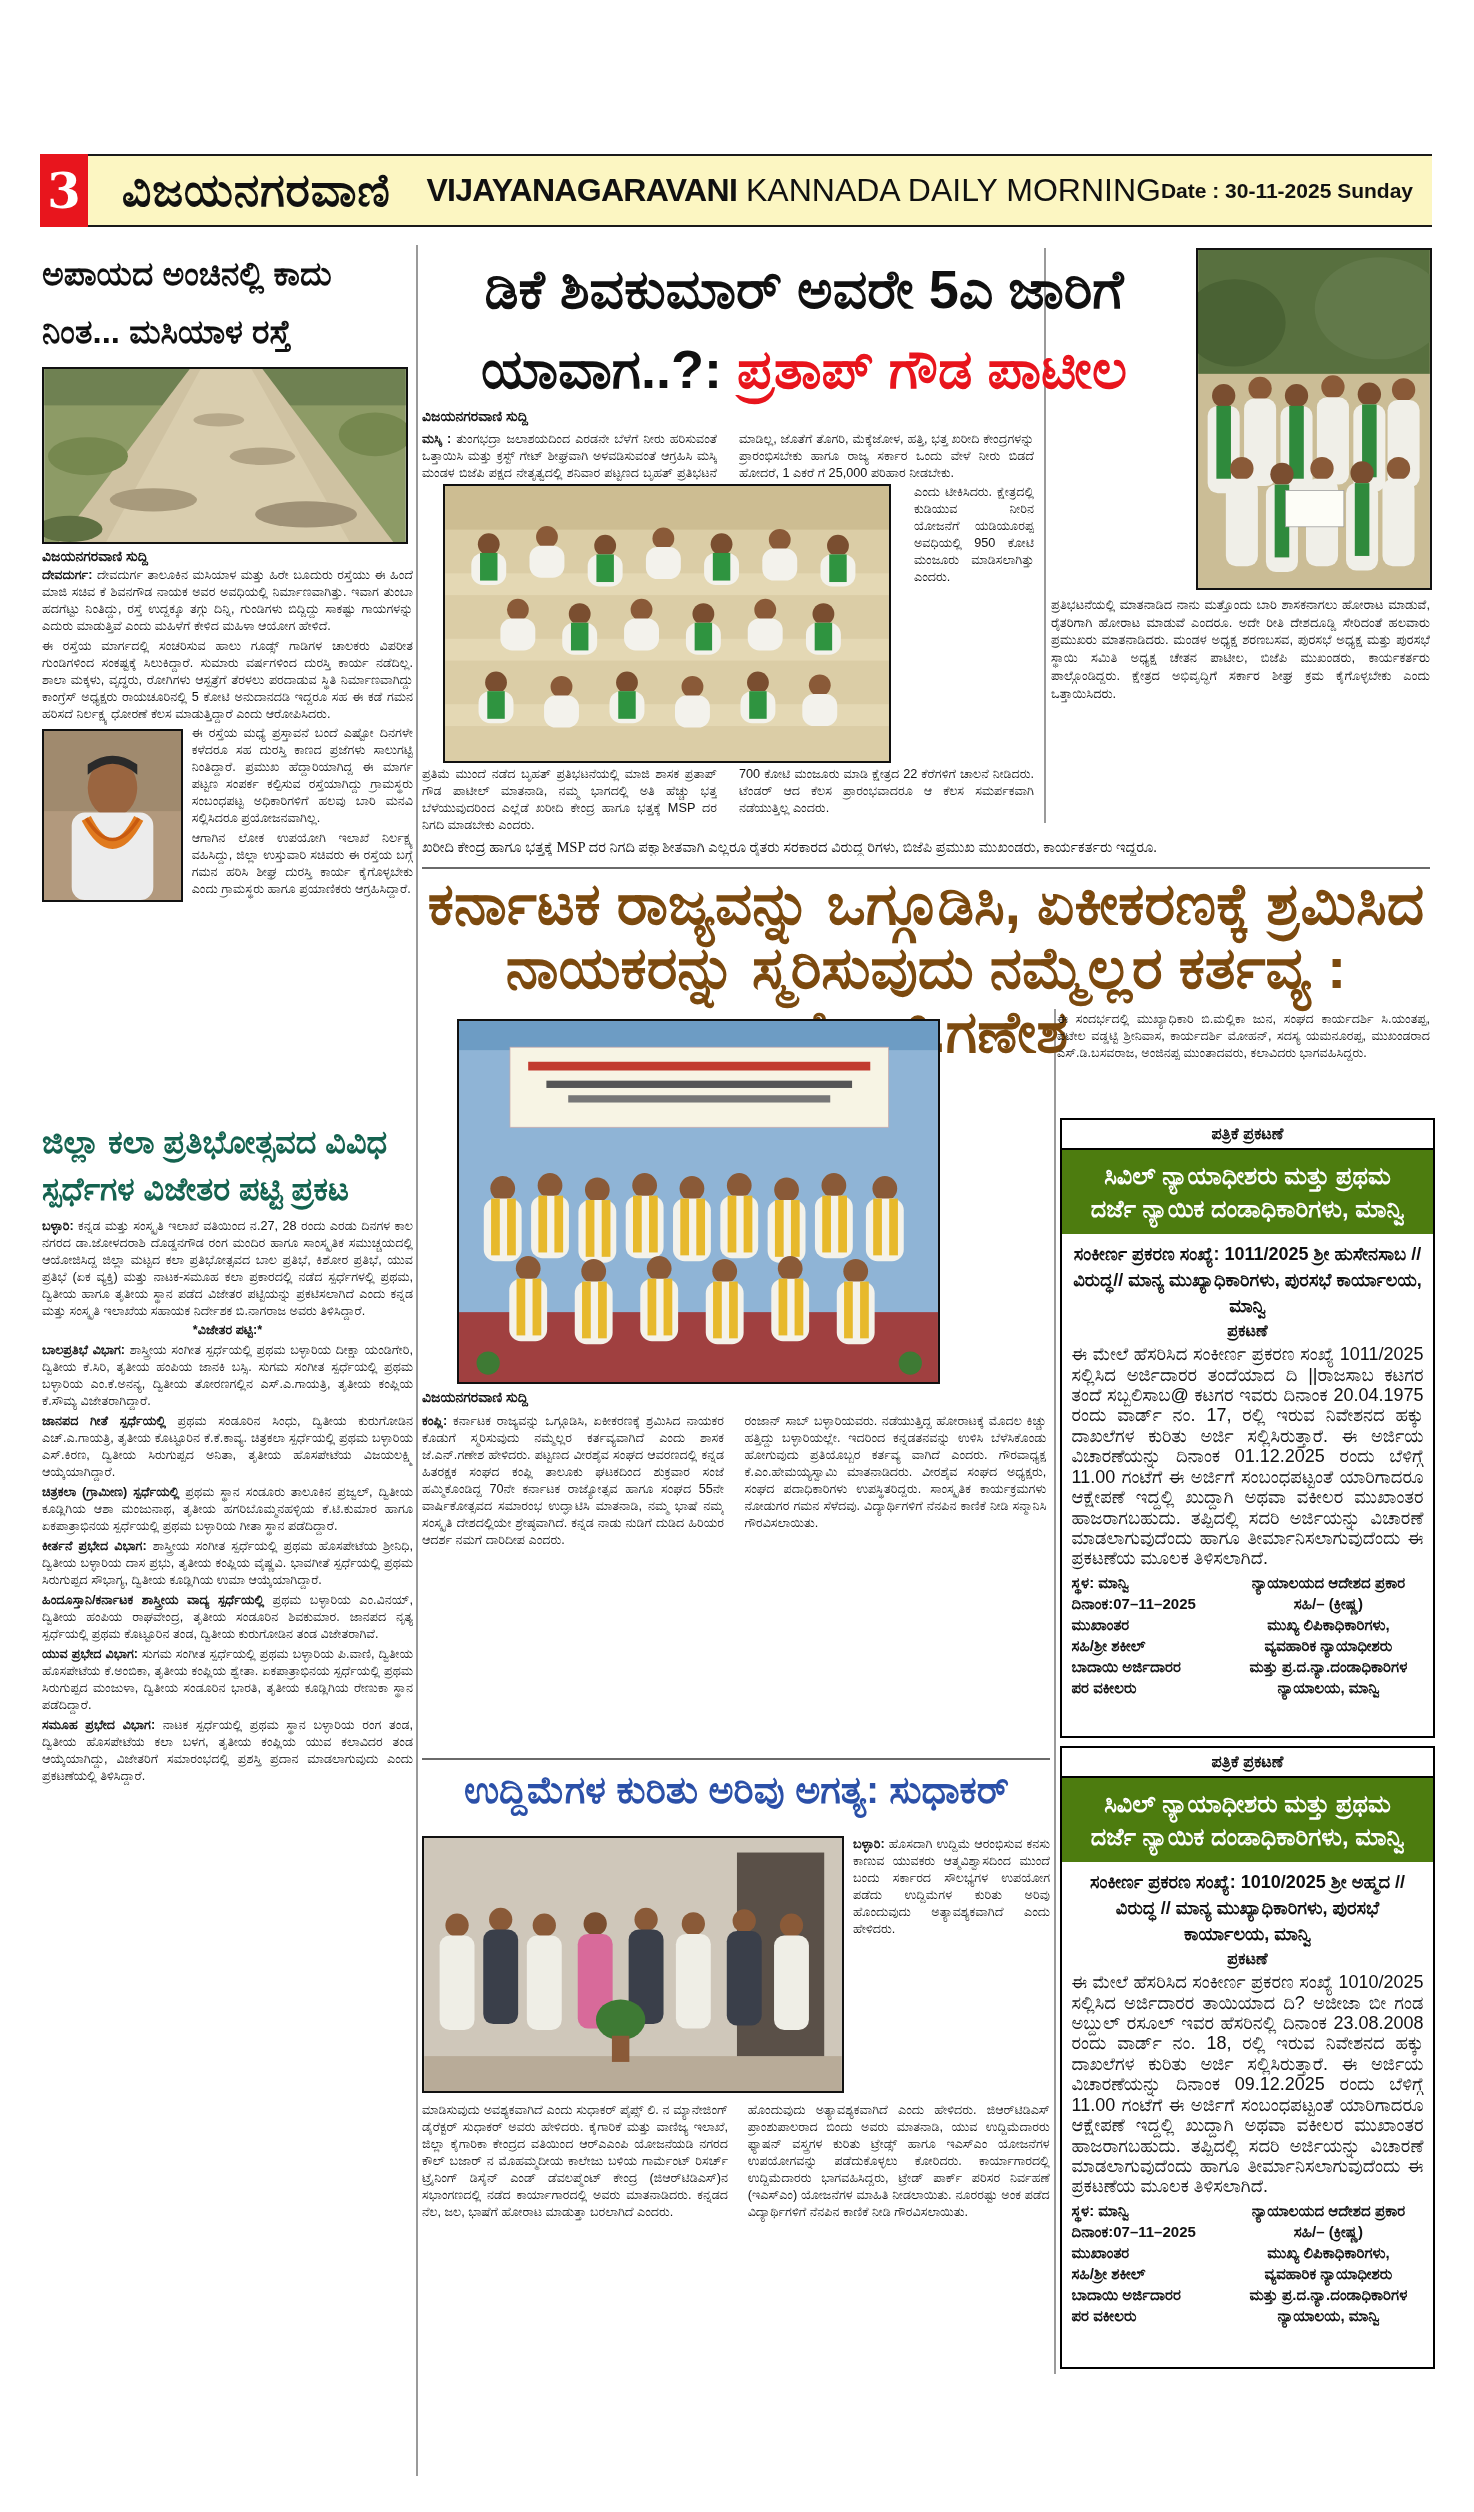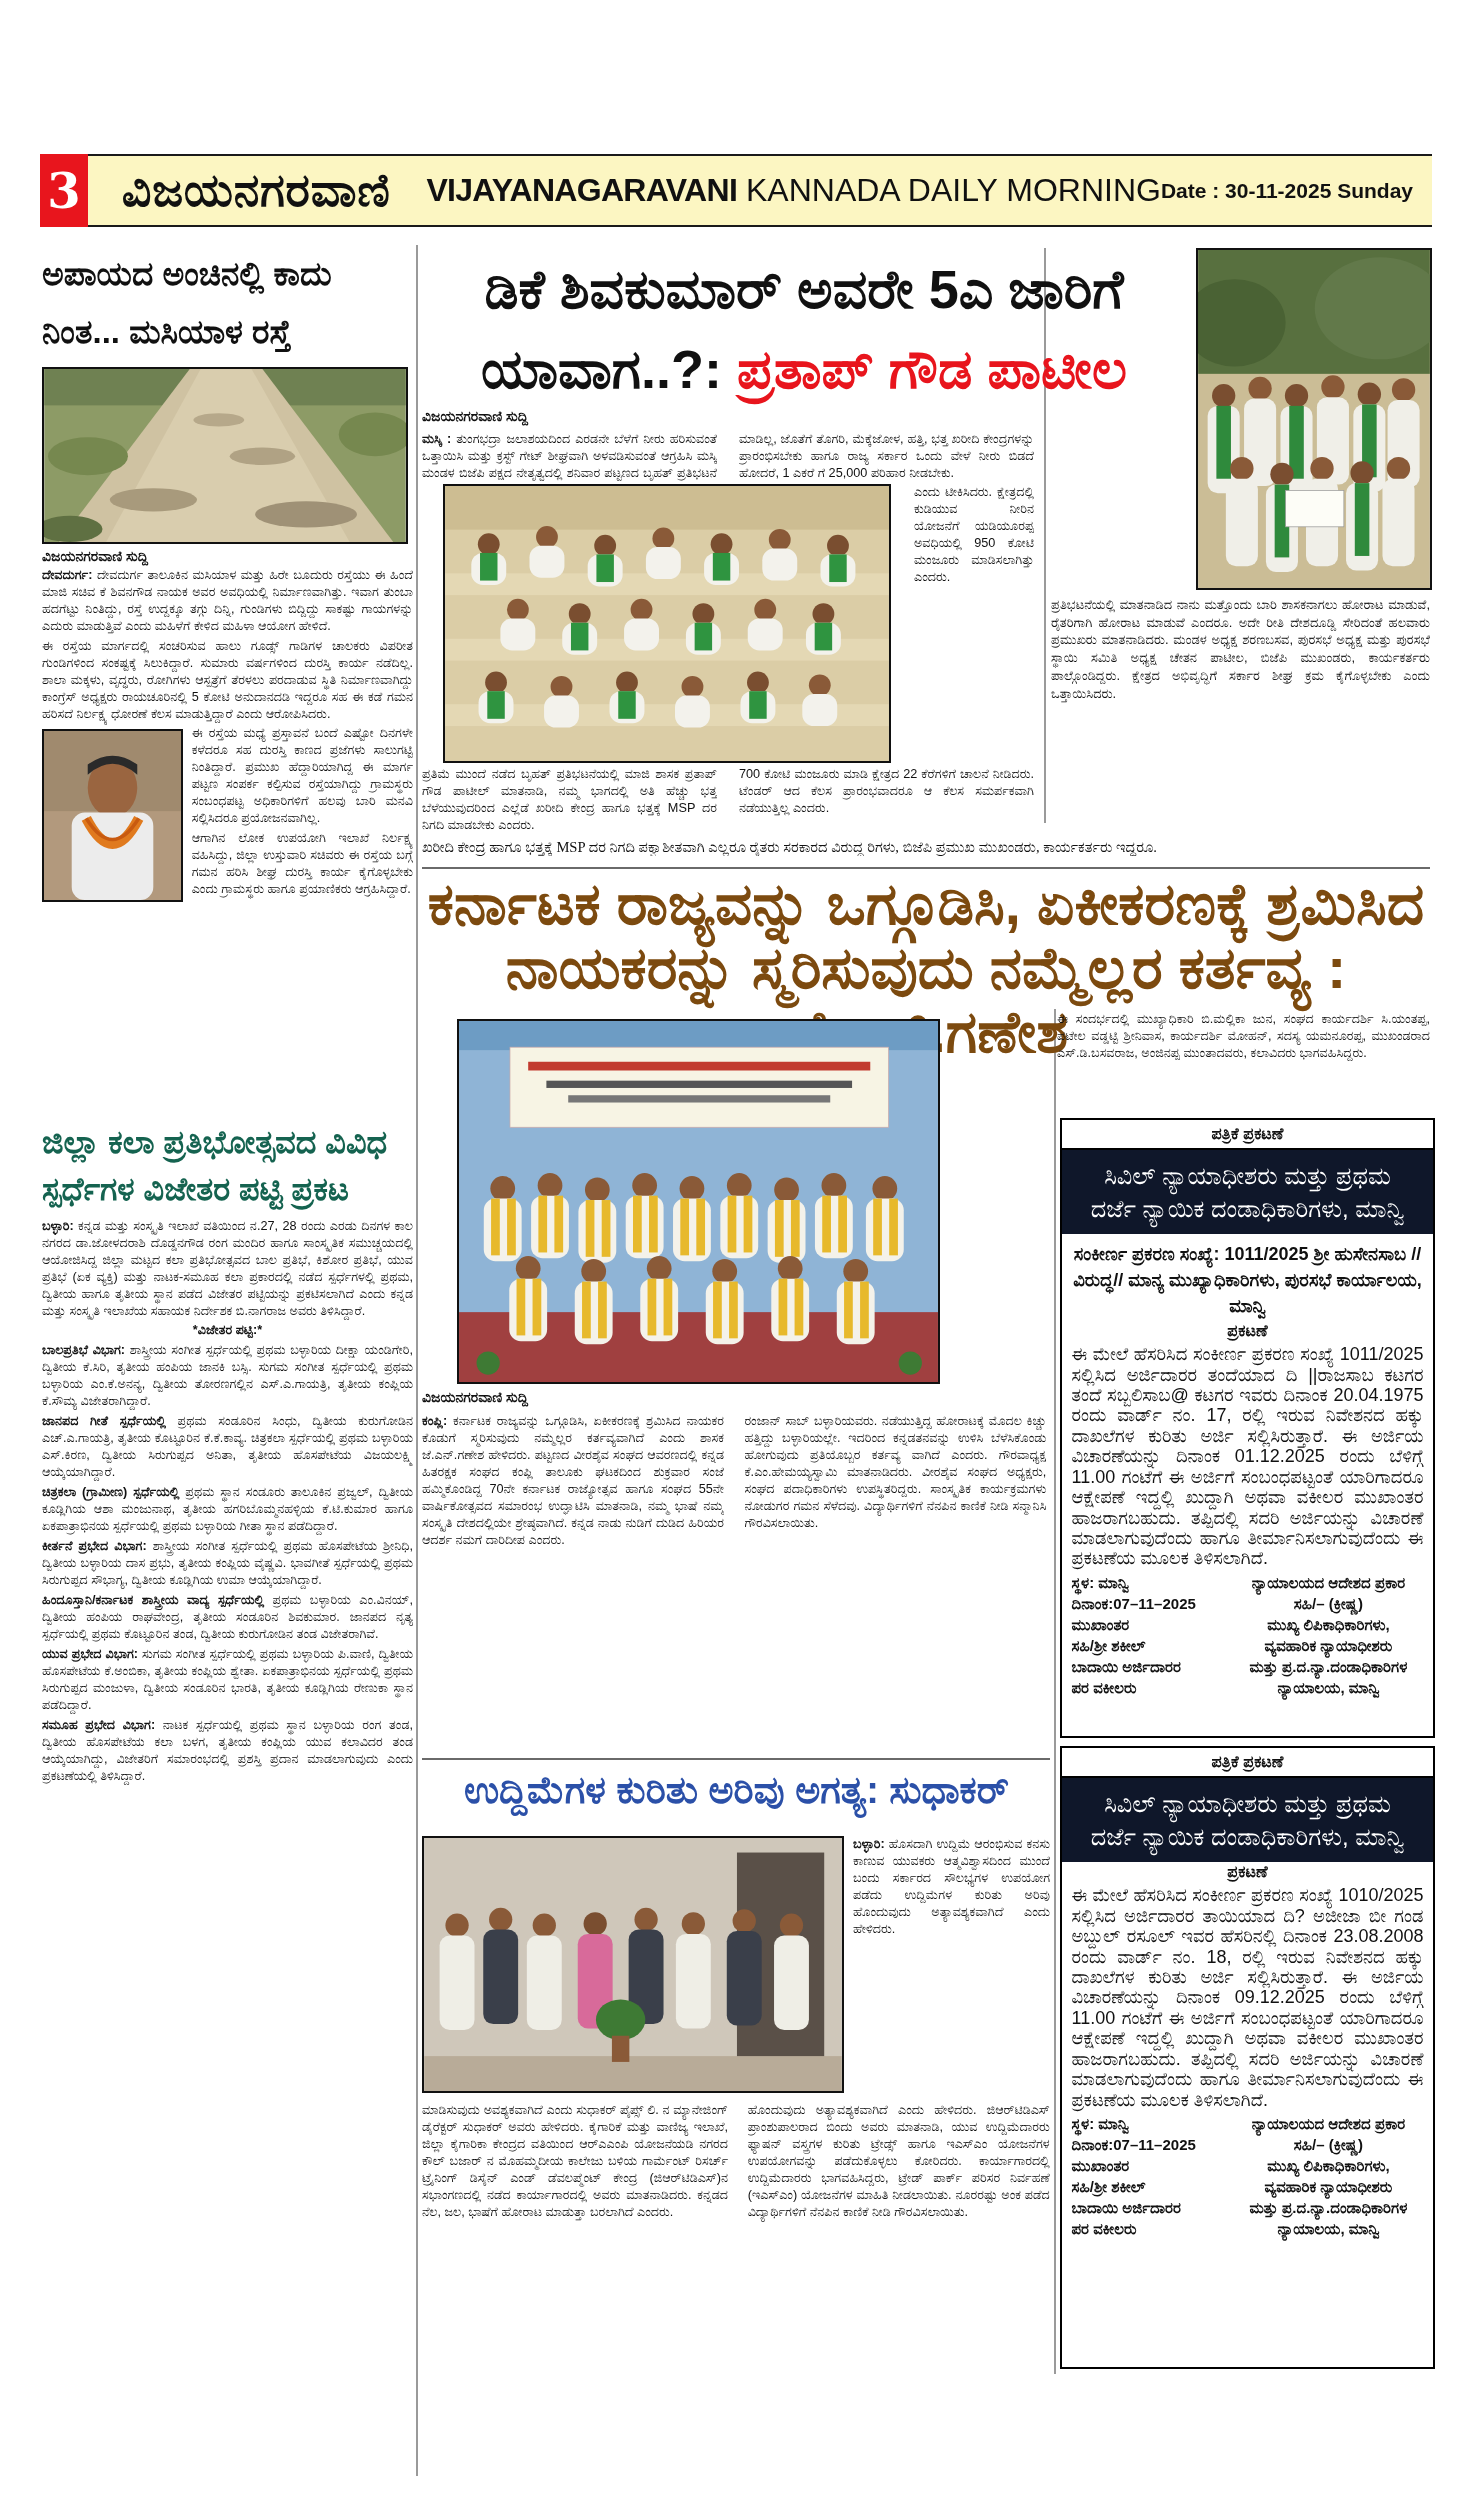--- a/index.html
+++ b/index.html
@@ -36,22 +36,22 @@
   .leftcol{position:absolute;left:42px;top:245px;width:371px;height:2230px;overflow:hidden;}
   .a1wrap{height:864px;overflow:hidden;}
   .portrait{float:left;margin:3.6px 8.7px 2.9px 0;}
   .twocol{position:absolute;display:flex;}
   .twocol .c{overflow:hidden;}
   .stripline{position:absolute;left:422px;top:839px;width:1008px;font-size:14.6px;
              font-family:"Liberation Serif","DejaVu Serif",serif;white-space:nowrap;overflow:hidden;}
   
   .notice{position:absolute;left:1060px;width:371px;border:2.2px solid #000;background:#fff;overflow:hidden;}
   .n-tag{text-align:center;font-size:16px;font-weight:bold;padding:5.1px 0;border-bottom:2.2px solid #000;}
-  .n-court{background:#0f172a;color:#fff;text-align:center;font-size:24px;line-height:33px;
-           font-weight:normal;padding:8.7px 4.4px;}
+  .n-court{background:#4d7c0f;color:#fff;text-align:center;font-size:24px;line-height:33px;
+           font-weight:bold;padding:8.7px 4.4px;}
   .n-case{text-align:center;font-size:18px;line-height:26px;font-weight:bold;padding:7.3px 10.2px 1.5px 10.2px;}
   .n-word{text-align:center;font-size:16px;font-weight:bold;padding:1.5px 0 4.4px 0;}
   .n-body{font-size:18px;line-height:20.4px;text-align:justify;padding:0 9.5px;}
   .n-foot{display:flex;padding:2.9px 9.5px 5.8px 9.5px;font-size:15px;line-height:21px;}
   .n-foot .fl{width:46%;font-weight:bold;}
   .n-foot .fr{width:54%;text-align:center;font-weight:bold;}
 </style>
 </head>
 <body>
 
@@ -353,20 +353,21 @@
       </div>
     </div>
   </div>
 
   <div class="notice" style="top:1746px;height:619px;">
     <div class="n-tag">ಪತ್ರಿಕೆ ಪ್ರಕಟಣೆ</div>
     <div class="n-court">
       <span>ಸಿವಿಲ್ ನ್ಯಾಯಾಧೀಶರು ಮತ್ತು ಪ್ರಥಮ</span><br>
       <span>ದರ್ಜೆ ನ್ಯಾಯಿಕ ದಂಡಾಧಿಕಾರಿಗಳು, ಮಾನ್ವಿ</span>
     </div>
+    <div class="n-case">ಸಂಕೀರ್ಣ ಪ್ರಕರಣ ಸಂಖ್ಯೆ: 1010/2025 ಶ್ರೀ ಅಹ್ಮದ // ವಿರುದ್ಧ // ಮಾನ್ಯ ಮುಖ್ಯಾಧಿಕಾರಿಗಳು, ಪುರಸಭೆ ಕಾರ್ಯಾಲಯ, ಮಾನ್ವಿ</div>
     <div class="n-word">ಪ್ರಕಟಣೆ</div>
     <div class="n-body">ಈ ಮೇಲೆ ಹೆಸರಿಸಿದ ಸಂಕೀರ್ಣ ಪ್ರಕರಣ ಸಂಖ್ಯೆ 1010/2025 ಸಲ್ಲಿಸಿದ ಅರ್ಜಿದಾರರ ತಾಯಿಯಾದ ದಿ? ಅಜೀಜಾ ಬೀ ಗಂಡ ಅಬ್ದುಲ್ ರಸೂಲ್ ಇವರ ಹೆಸರಿನಲ್ಲಿ ದಿನಾಂಕ 23.08.2008 ರಂದು ವಾರ್ಡ್ ನಂ. 18, ರಲ್ಲಿ ಇರುವ ನಿವೇಶನದ ಹಕ್ಕು ದಾಖಲೆಗಳ ಕುರಿತು ಅರ್ಜಿ ಸಲ್ಲಿಸಿರುತ್ತಾರೆ. ಈ ಅರ್ಜಿಯ ವಿಚಾರಣೆಯನ್ನು ದಿನಾಂಕ 09.12.2025 ರಂದು ಬೆಳಿಗ್ಗೆ 11.00 ಗಂಟೆಗೆ ಈ ಅರ್ಜಿಗೆ ಸಂಬಂಧಪಟ್ಟಂತೆ ಯಾರಿಗಾದರೂ ಆಕ್ಷೇಪಣೆ ಇದ್ದಲ್ಲಿ ಖುದ್ದಾಗಿ ಅಥವಾ ವಕೀಲರ ಮುಖಾಂತರ ಹಾಜರಾಗಬಹುದು. ತಪ್ಪಿದಲ್ಲಿ ಸದರಿ ಅರ್ಜಿಯನ್ನು ವಿಚಾರಣೆ ಮಾಡಲಾಗುವುದೆಂದು ಹಾಗೂ ತೀರ್ಮಾನಿಸಲಾಗುವುದೆಂದು ಈ ಪ್ರಕಟಣೆಯ ಮೂಲಕ ತಿಳಿಸಲಾಗಿದೆ.</div>
     <div class="n-foot">
       <div class="fl">
         <div>ಸ್ಥಳ: ಮಾನ್ವಿ</div>
         <div>ದಿನಾಂಕ:07–11–2025</div>
         <div>ಮುಖಾಂತರ</div>
         <div>ಸಹಿ/ಶ್ರೀ ಶಕೀಲ್</div>
         <div>ಬಾದಾಯಿ ಅರ್ಜಿದಾರರ</div>
         <div>ಪರ ವಕೀಲರು</div>

